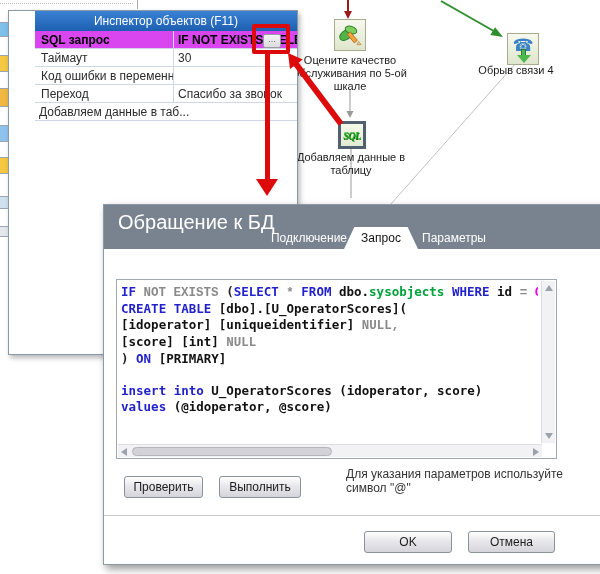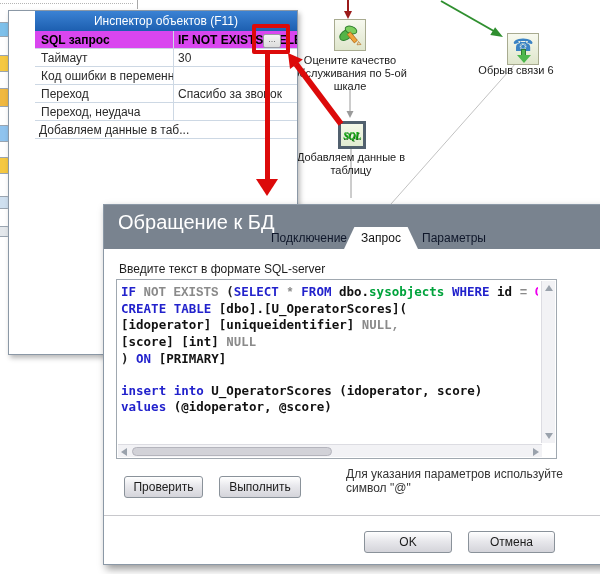--- a/index.html
+++ b/index.html
@@ -53,21 +53,21 @@
   #red-svg { left:0; top:0; width:600px; height:574px; z-index:4; pointer-events:none; }
 
   
   #dialog { left:103px; top:204px; width:556px; height:361px; background:#ffffff;
     border:1px solid #8b98a6; box-shadow:3px 4px 8px rgba(0,0,0,0.4); z-index:3; }
   #dialog-header { position:absolute; left:0; top:0; width:100%; height:44px; background:#79838f; }
   #dialog-title { position:absolute; left:14px; top:6px; font-size:20px; color:#ffffff; }
   #dialog-close { position:absolute; right:3px; top:4px; width:20px; height:17px; background:#8a94a0;
     border:1px solid #d5d9de; color:#ffffff; font-size:13px; line-height:14px; text-align:center; font-weight:bold; }
   .tab { position:absolute; bottom:0; height:22px; font-size:12px; display:flex; align-items:center; justify-content:center; }
-  .tab.inactive { color:#0f172a; }
+  .tab.inactive { color:#ffffff; }
   .tab.active { background:#ffffff; color:#111; width:74px;
     clip-path:polygon(14% 0%, 86% 0%, 100% 100%, 0% 100%); font-weight:normal; }
   #tab-connect { left:160px; width:90px; }
   #tab-query { left:240px; }
   #tab-params { left:312px; width:76px; }
 
   #editor-label { position:absolute; left:15px; top:57px; font-size:12px; color:#1c1c1c; }
   #code-area { position:absolute; left:12px; top:74px; width:441px; height:180px;
     border:1px solid #a0a8b0; background:#ffffff; }
   #sql-code { position:absolute; left:4px; top:4px; right:18px; bottom:16px; overflow:hidden;
@@ -131,43 +131,39 @@
 <div class="abs sql-node" style="left:338px;top:121px;">
   <span>SQL</span>
 </div>
 <div class="abs node-label" style="left:291px;top:151px;width:120px;">Добавляем данные в таблицу</div>
 
 <div class="abs node-box" style="left:507px;top:33px;">
   <span class="phone-glyph">☎</span>
   <span class="phone-down-arrow-stem"></span>
   <span class="phone-down-arrow-head"></span>
 </div>
-<div class="abs node-label" style="left:460px;top:64px;width:112px;">Обрыв связи 6</div>
+<div class="abs node-label" style="left:460px;top:64px;width:112px;">Обрыв связи 4</div>
 
 <div id="inspector" class="abs">
   <div id="inspector-header">Инспектор объектов (F11)</div>
   <div class="insp-row selected">
     <div class="cell-label">SQL запрос</div>
     <div class="cell-value">IF NOT EXISTS (SELECT</div>
   </div>
   <div class="insp-row">
     <div class="cell-label">Таймаут</div>
     <div class="cell-value">30</div>
   </div>
   <div class="insp-row">
     <div class="cell-label">Код ошибки в переменну...</div>
     <div class="cell-value"></div>
   </div>
   <div class="insp-row">
     <div class="cell-label">Переход</div>
     <div class="cell-value">Спасибо за звонок</div>
-  </div>
-  <div class="insp-row">
-    <div class="cell-label">Переход, неудача</div>
-    <div class="cell-value"></div>
   </div>
   <div class="insp-row">
     <div class="cell-value">Добавляем данные в таб...</div>
   </div>
   <div id="ellipsis-btn">...</div>
 </div>
 
 <div class="abs red-rect"></div>
 <div class="abs red-arrow-shaft"></div>
 <div class="abs red-arrow-head"></div>
@@ -178,21 +174,20 @@
 
 <div id="dialog" class="abs">
   <div id="dialog-header">
     <div id="dialog-title">Обращение к БД</div>
     <div id="dialog-close">×</div>
     <div id="tab-connect" class="tab inactive">Подключение</div>
     <div id="tab-query" class="tab active">Запрос</div>
     <div id="tab-params" class="tab inactive">Параметры</div>
   </div>
 
-  <div id="editor-label">Введите текст в формате SQL-server</div>
 
   <div id="code-area">
     <div id="sql-code"><div class="code-line"><span class="c-kw">IF</span><span class="c-pl"> </span><span class="c-gr">NOT EXISTS</span><span class="c-pl"> (</span><span class="c-kw">SELECT</span><span class="c-gr"> * </span><span class="c-kw">FROM</span><span class="c-pl"> </span><span class="c-id">dbo.</span><span class="c-green">sysobjects</span><span class="c-pl"> </span><span class="c-kw">WHERE</span><span class="c-pl"> </span><span class="c-id">id</span><span class="c-gr"> = </span><span class="c-magenta">O</span></div><div class="code-line"><span class="c-kw">CREATE TABLE</span><span class="c-id"> [dbo].[U_OperatorScores](</span></div><div class="code-line"><span class="c-id">[idoperator] [uniqueidentifier]</span><span class="c-gr"> NULL,</span></div><div class="code-line"><span class="c-id">[score] [int]</span><span class="c-gr"> NULL</span></div><div class="code-line"><span class="c-pl">) </span><span class="c-kw">ON</span><span class="c-id"> [PRIMARY]</span></div><div class="code-line">&nbsp;</div><div class="code-line"><span class="c-kw">insert into</span><span class="c-id"> U_OperatorScores (idoperator, score)</span></div><div class="code-line"><span class="c-kw">values</span><span class="c-id"> (@idoperator, @score)</span></div></div>
     <div class="vscroll">
       <div class="tri-up"></div>
       <div class="tri-down"></div>
     </div>
     <div class="hscroll">
       <div class="tri-left"></div>
       <div class="tri-right"></div>

